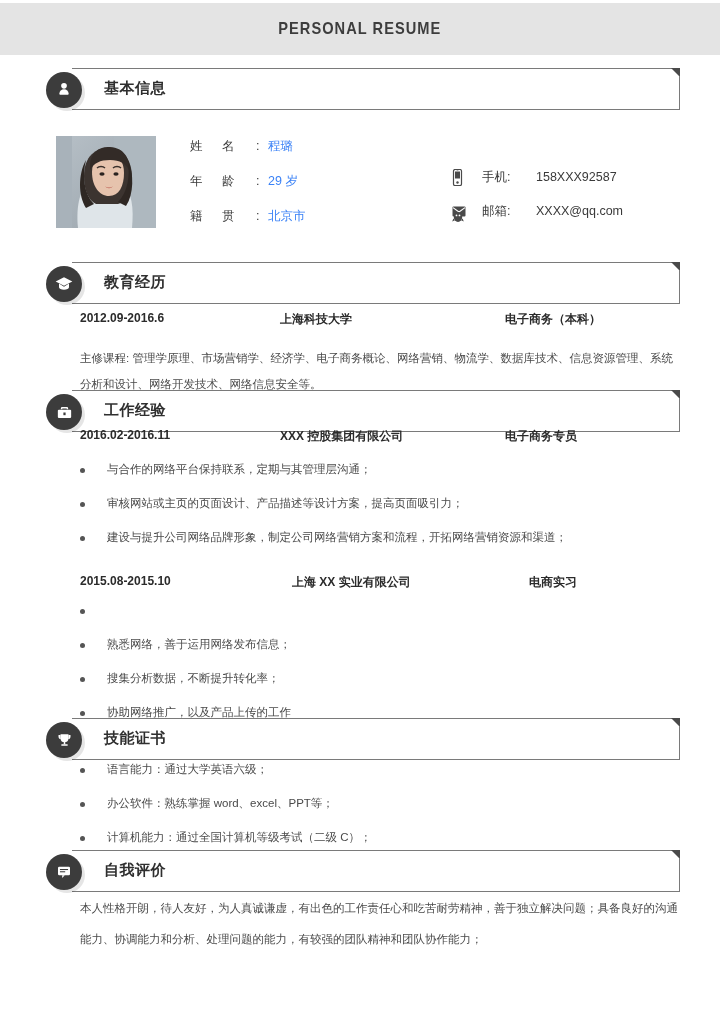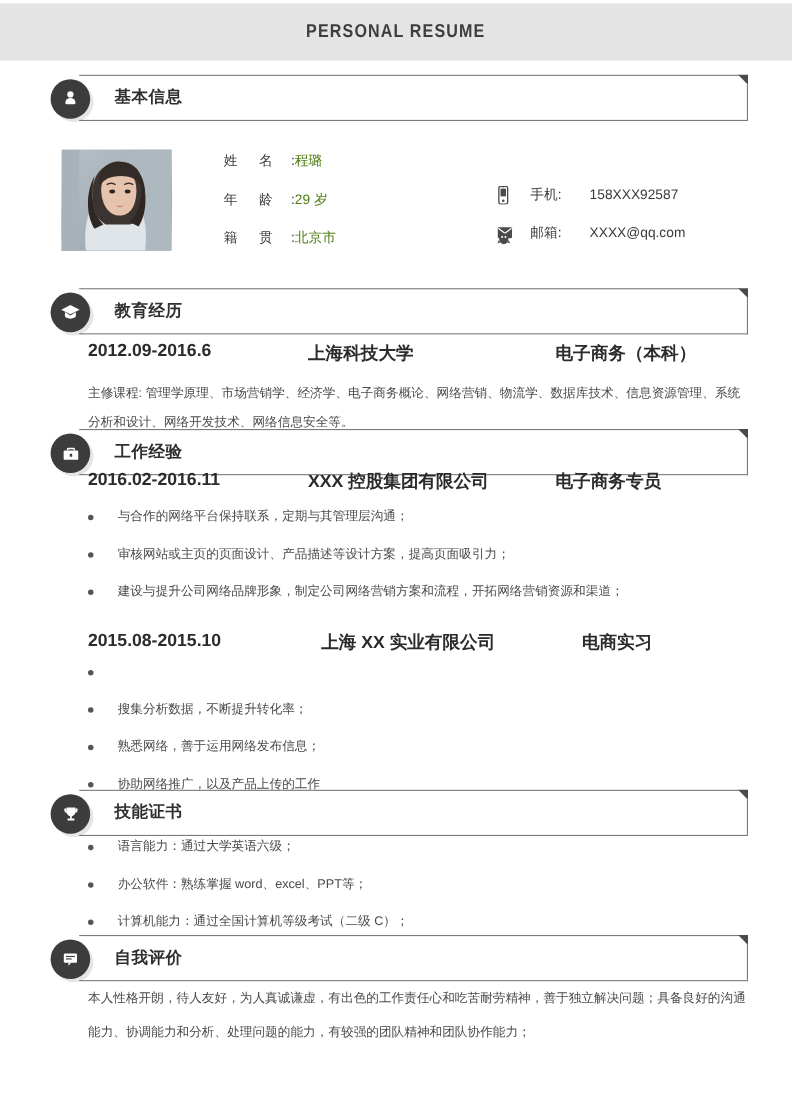--- a/index.html
+++ b/index.html
@@ -65,36 +65,36 @@
   }
 
   
   .photo {
     position: absolute; left: 56px; top: 136px; width: 100px; height: 92px;
     background: linear-gradient(168deg,#b9c2c9 0%,#9aa4ad 30%,#6d5f5c 62%,#cfd6da 100%);
     overflow: hidden;
   }
   .photo svg { display: block; width: 100%; height: 100%; }
 
-  .info-col { position: absolute; left: 190px; top: 138px; text-align: right; }
+  .info-col { position: absolute; left: 190px; top: 138px; }
   .info-row { display: flex; align-items: baseline; height: 35px; font-size: 12.5px; color: #3a3a3a; }
   .info-label { width: 66px; letter-spacing: 8px; }
   .info-colon { width: 12px; }
-  .info-value { color: #4d7c0f; }
+  .info-value { color: #3b82f6; }
 
   .contact-col { position: absolute; left: 452px; top: 160px; }
   .contact-row { display: flex; align-items: center; height: 34px; font-size: 12.5px; }
   .contact-ico { width: 30px; display:flex; align-items:center; justify-content:flex-start; color:#4a4a4a; }
   .contact-label { width: 40px; color:#3a3a3a; }
   .contact-value { margin-left: 14px; color:#3a3a3a; }
 
   
   .entry {
     position: absolute; left: 80px; right: 40px;
-    display: flex; font-size: 16px; font-weight: bold; color: #2b2b2b;
+    display: flex; font-size: 12px; font-weight: bold; color: #2b2b2b;
   }
   .entry .c1 { width: 200px; }
   .entry .c2 { width: 225px; }
   .entry .c3 { flex: 1; }
 
   .para {
     position: absolute; left: 80px; width: 600px;
     font-size: 11.5px; line-height: 26px; color: #4a4a4a;
   }
 
@@ -281,25 +281,25 @@
     <span class="c1">2015.08-2015.10</span>
     <span class="c2">上海 XX 实业有限公司</span>
     <span class="c3">电商实习</span>
   </div>
   <div class="blist" style="top:603px;">
     <div class="bitem">
         <span class="bullet"></span>
       </div>
     <div class="bitem">
         <span class="bullet"></span>
+        <span>熟悉网络，善于运用网络发布信息；</span>
+      </div>
+    <div class="bitem">
+        <span class="bullet"></span>
         <span>搜集分析数据，不断提升转化率；</span>
-      </div>
-    <div class="bitem">
-        <span class="bullet"></span>
-        <span>熟悉网络，善于运用网络发布信息；</span>
       </div>
     <div class="bitem">
         <span class="bullet"></span>
         <span>协助网络推广，以及产品上传的工作</span>
       </div>
   </div>
 
   <div class="section" style="top:718px;">
     <div class="sec-head">
       <div class="sec-frame">

